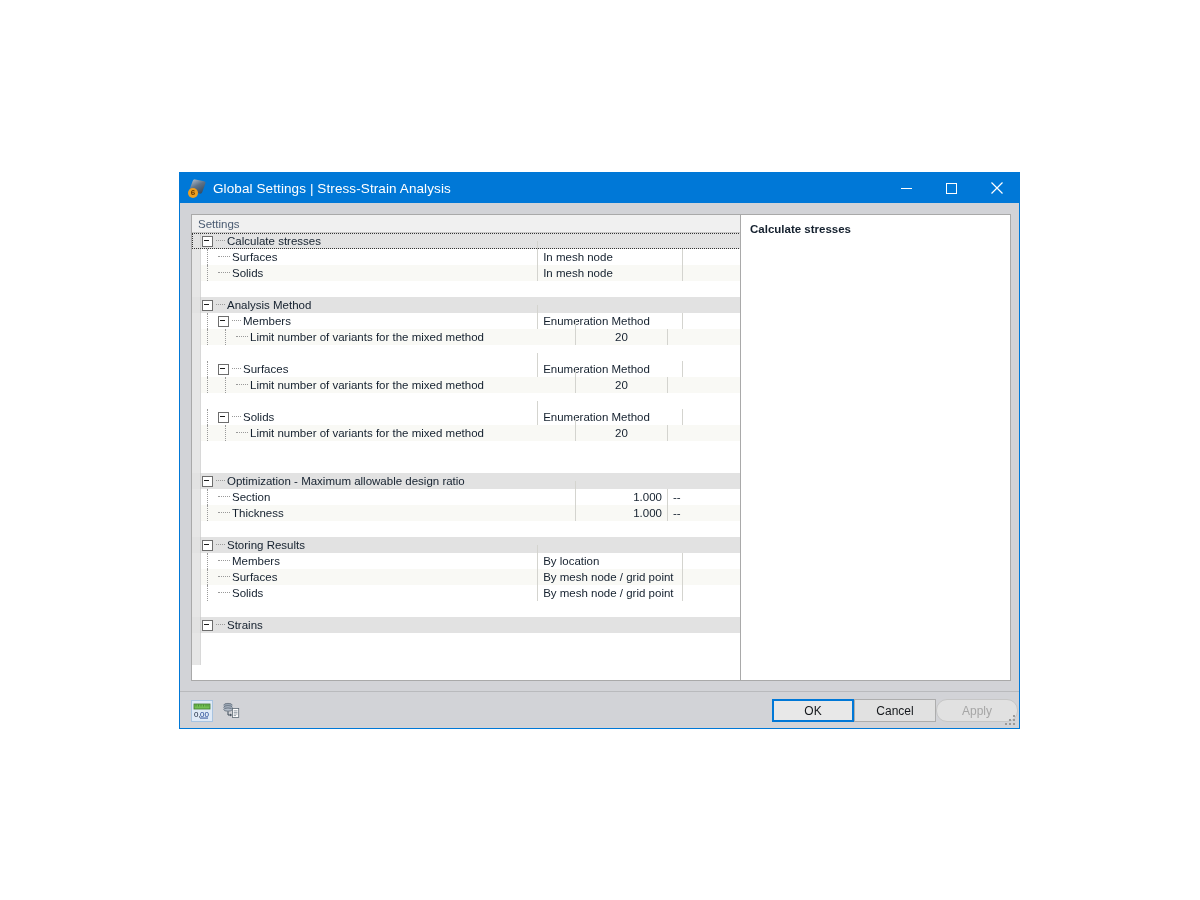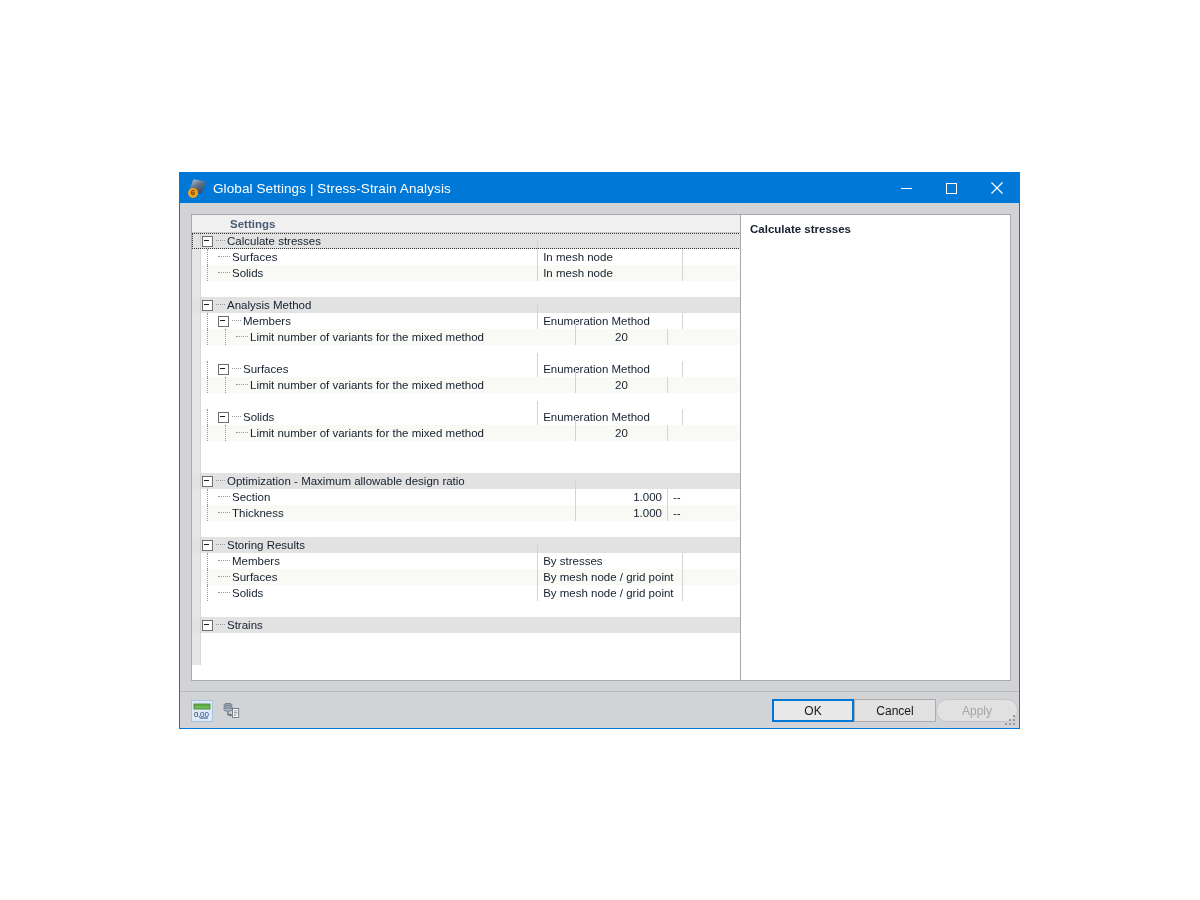--- a/index.html
+++ b/index.html
@@ -105,23 +105,22 @@
     height: 18px;
     background: #f0f0f0;
     border-bottom: 1px solid #c8c8c8;
     display: flex;
     align-items: center;
     padding-left: 6px;
     box-sizing: border-box;
   }
   .tree-head span {
     font-size: 11.5px;
-    font-weight: bold;
+    font-weight: normal;
     color: #4a5b72;
-    margin-left: 32px;
   }
   .tree-rows {
     position: relative;
   }
   .row {
     position: relative;
     height: 16px;
     display: flex;
     align-items: center;
     box-sizing: border-box;
@@ -596,21 +595,21 @@
           </div>
           <div class="row white wide-val">
             <div class="gutter"></div>
             <div class="cell-name">
               <div class="vline" style="left: 15px;"></div>
               <div class="indent-16"></div>
               <div class="dots"></div>
               <span class="label">Members</span>
             </div>
             <div class="cell-val left">
-              <span class="val">By stresses</span>
+              <span class="val">By location</span>
             </div>
             <div class="cell-unit"></div>
           </div>
           <div class="row alt wide-val">
             <div class="gutter"></div>
             <div class="cell-name">
               <div class="vline" style="left: 15px;"></div>
               <div class="indent-16"></div>
               <div class="dots"></div>
               <span class="label">Surfaces</span>

